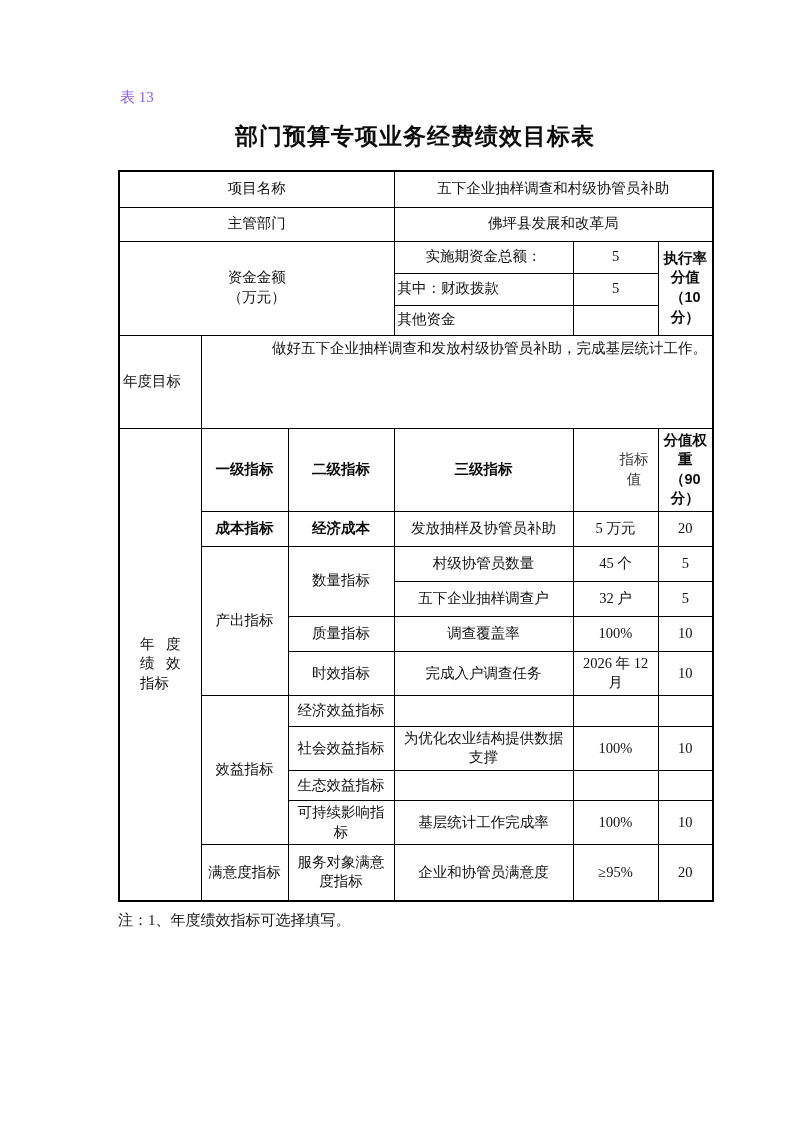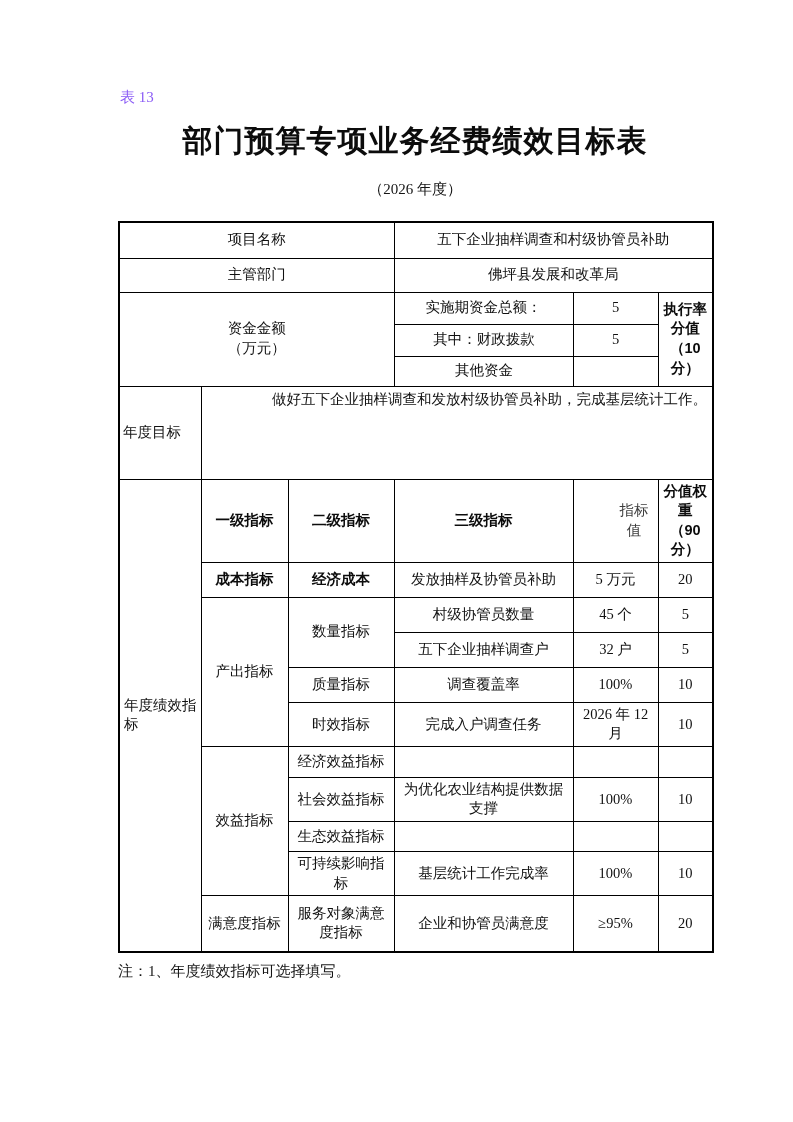--- a/index.html
+++ b/index.html
@@ -22,21 +22,21 @@
     width: 594px;
   }
   .table-label {
     font-size: 15px;
     margin: 0 0 14px 2px;
     color: #8b5cf6;
   }
   .title {
     font-family: "Liberation Sans", "DejaVu Sans", sans-serif;
     font-weight: bold;
-    font-size: 30px;
+    font-size: 23px;
     text-align: center;
     letter-spacing: 1px;
     margin: 0 0 18px 0;
     color: #0c0c0c;
   }
   .subtitle {
     font-size: 15px;
     text-align: center;
     margin: 0 0 22px 0;
     color: #151515;
@@ -57,25 +57,25 @@
     overflow: hidden;
   }
   .hei {
     font-family: "Liberation Sans", "DejaVu Sans", sans-serif;
     font-weight: bold;
     color: #0c0c0c;
   }
   .song-hdr { color: #3c3c3c; padding-left: 40px; }
   .prewrap { white-space: pre-line; margin-left: 44px; }
   .left { text-align: left; }
-  .right { text-align: center; padding-right: 2px; margin-left: 6px; }
+  .right { text-align: left; padding-right: 2px; margin-left: 6px; }
   .justify-cell {
     text-align: justify;
     text-align-last: left;
-    padding: 2px 4px;
+    padding: 2px 20px;
   }
   .goal-cell {
     text-align: right;
     vertical-align: top;
     padding: 3px 5px;
   }
   .notes {
     display: flex;
     margin-top: 7px;
     font-size: 15px;
@@ -86,21 +86,20 @@
 </style>
 </head>
 <body>
 
 <div class="sheet">
 
   <div class="table-label">表 13</div>
 
   <div class="title hei">部门预算专项业务经费绩效目标表</div>
 
-  <div class="subtitle">（2026 年度）</div>
 
   <table class="main">
     <colgroup>
       <col style="width:82px">
         <col style="width:87px">
         <col style="width:106px">
       <col style="width:179px">
         <col style="width:85px">
         <col style="width:55px">
     </colgroup>

